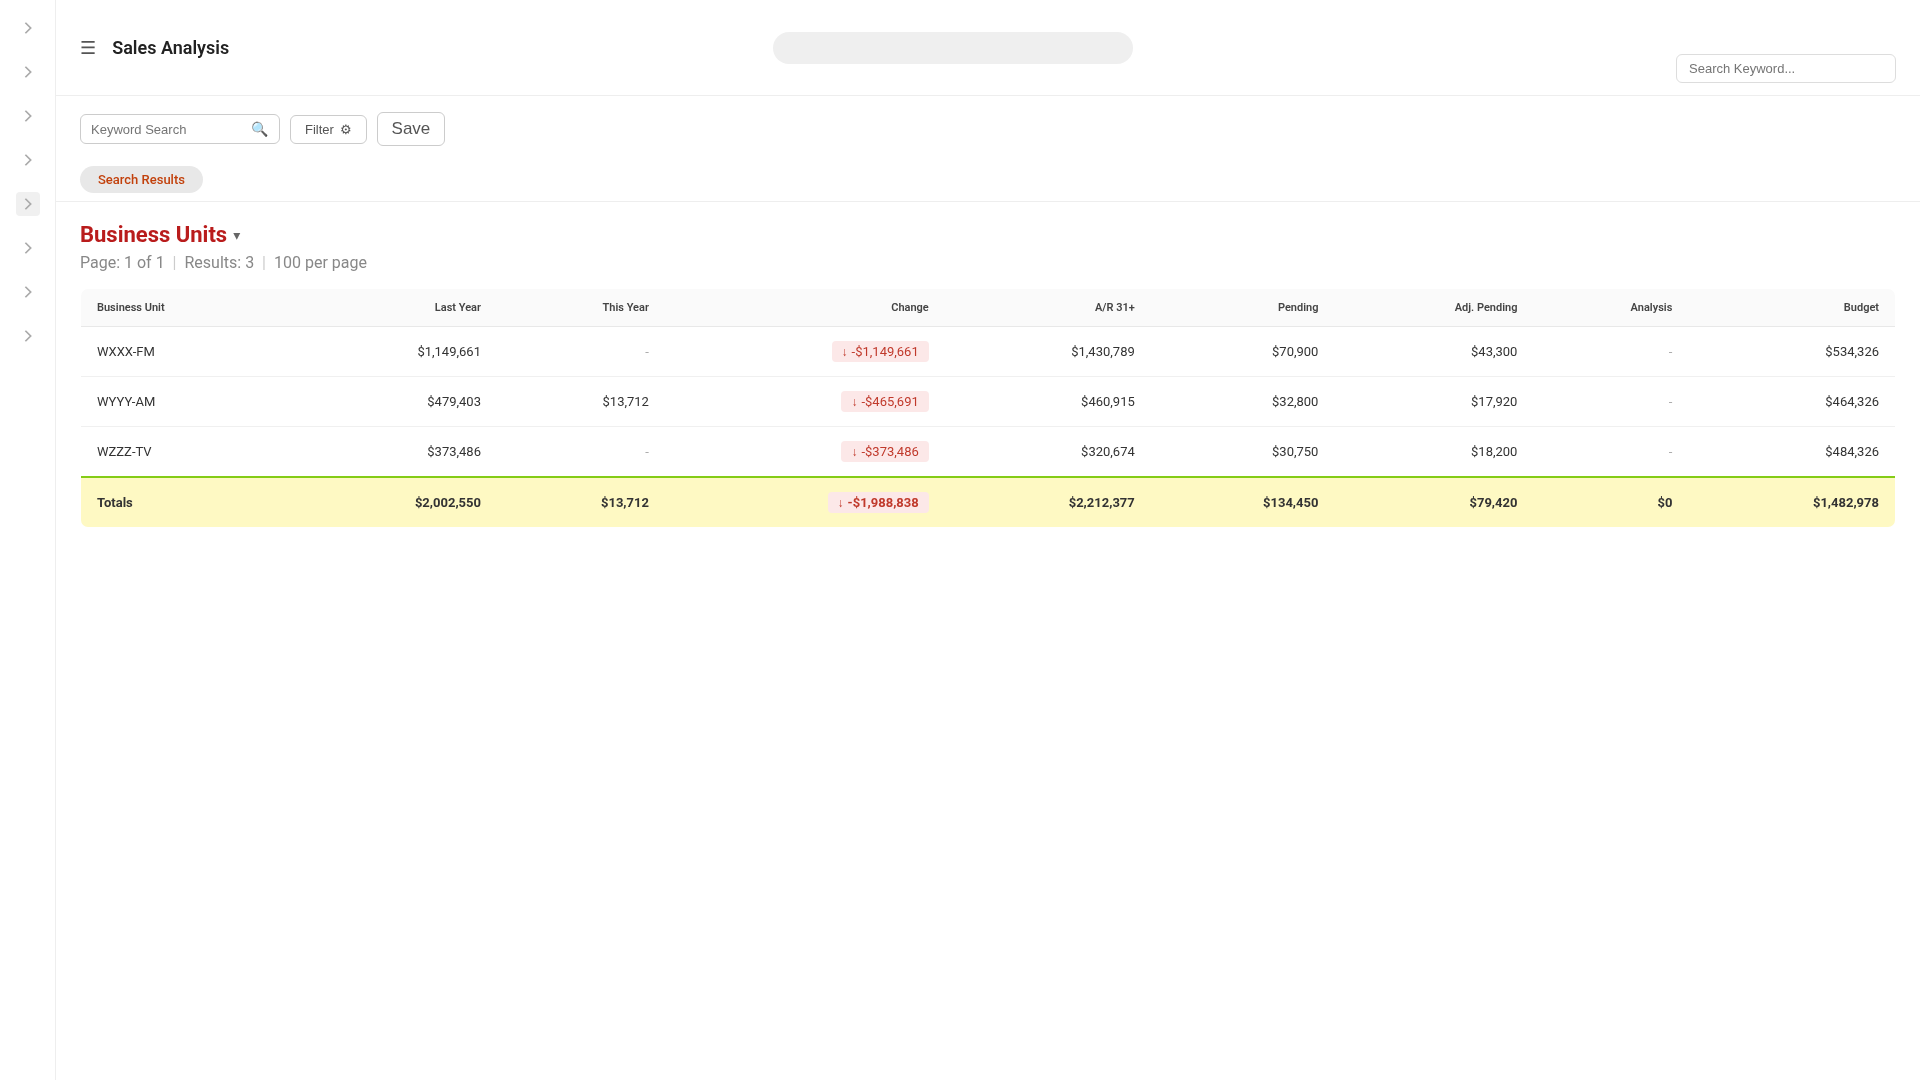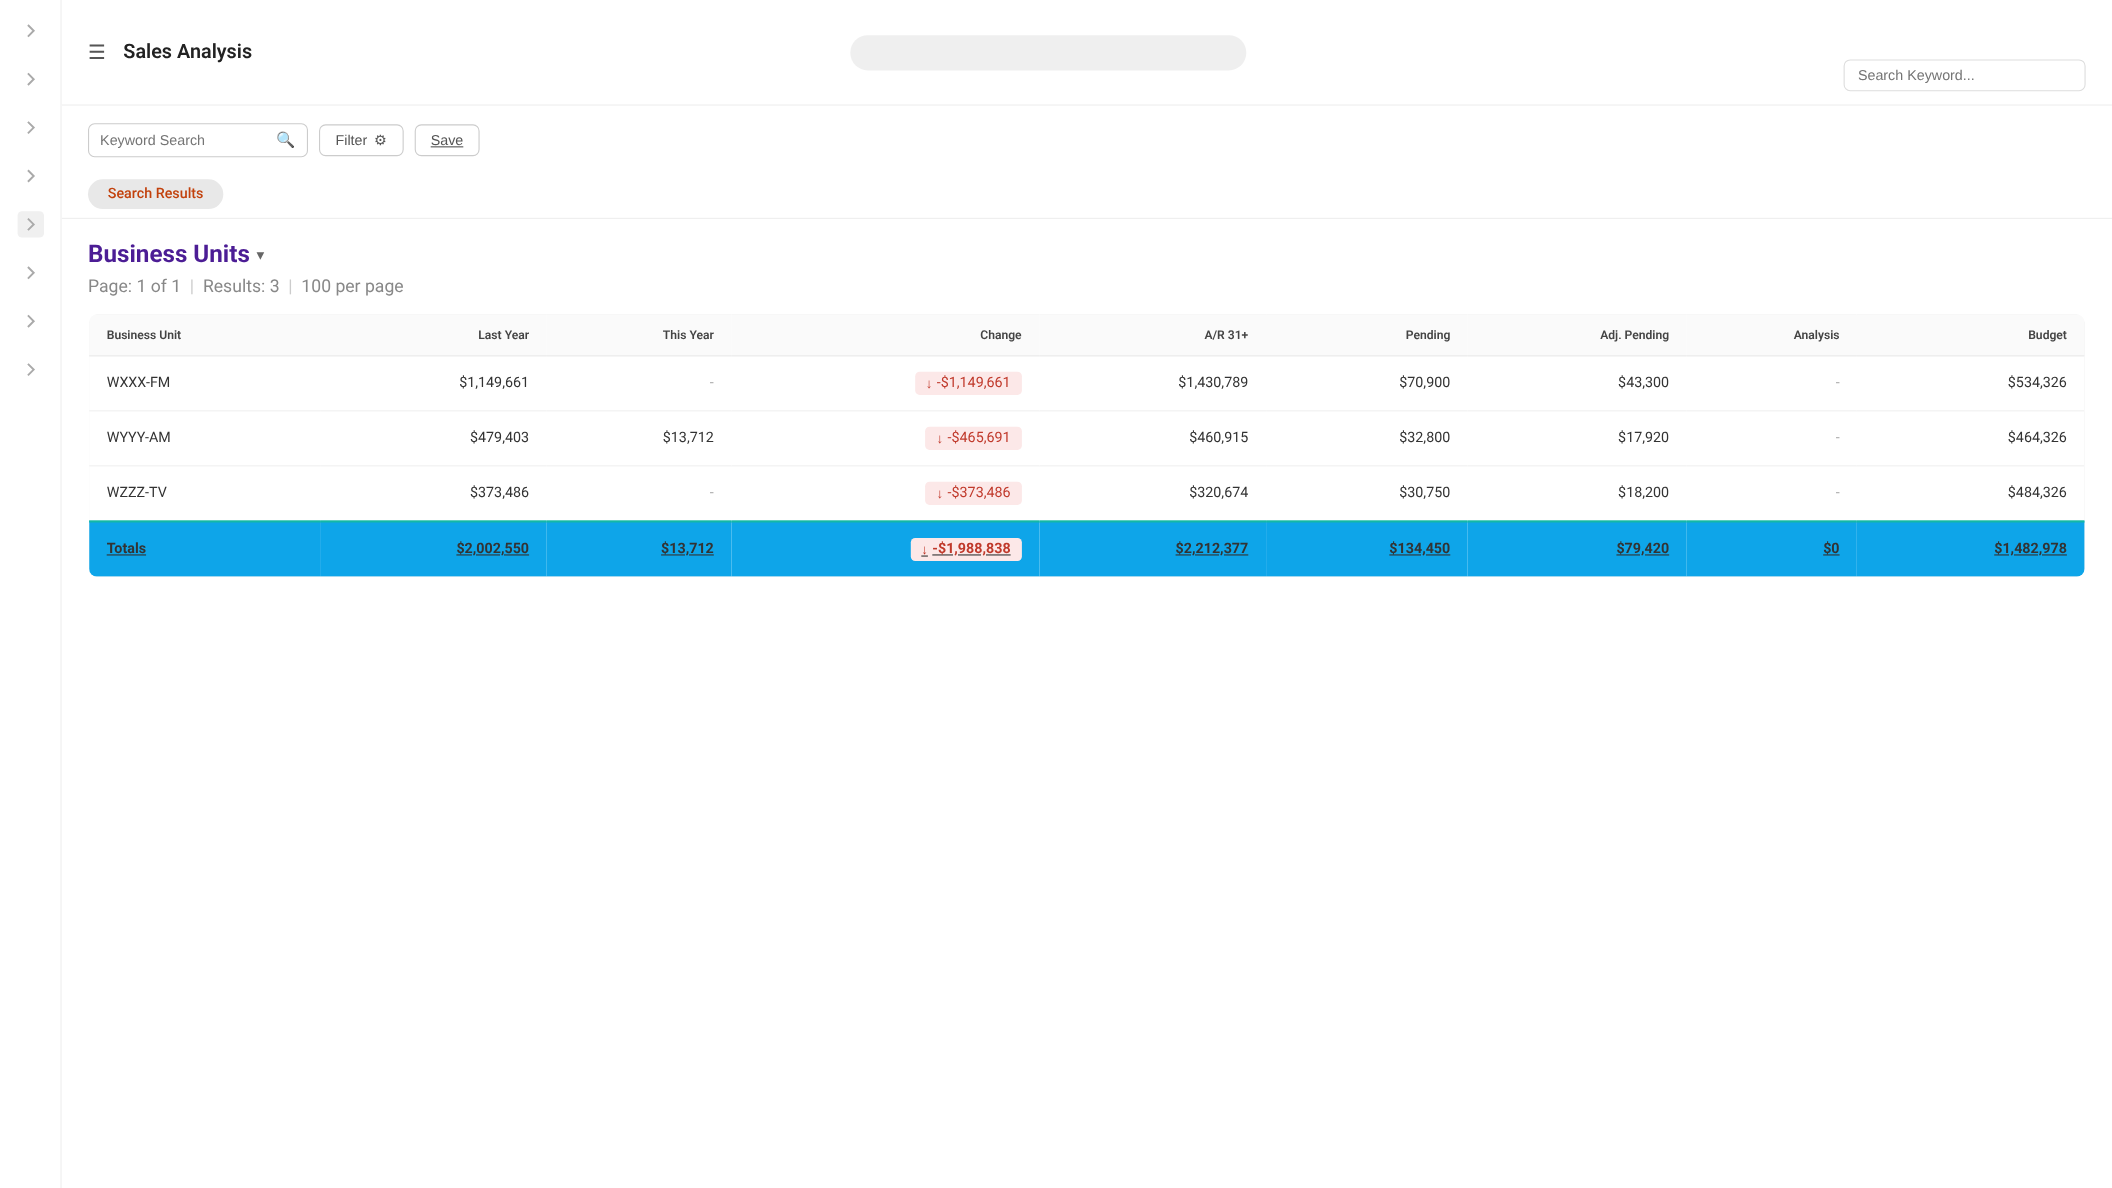--- a/index.html
+++ b/index.html
@@ -23,43 +23,43 @@
     .header-center { flex: 1; display: flex; justify-content: center; }
     .header-blur-bar { width: 360px; height: 32px; background: #e0e0e0; border-radius: 16px; opacity: 0.5; }
     .search-keyword-input { border: 1px solid #ddd; border-radius: 6px; padding: 6px 12px; font-size: 13px; color: #999; width: 220px; outline: none; margin-top: 42px; }
 
     
     .toolbar { display: flex; align-items: center; gap: 10px; padding: 16px 24px 12px 24px; }
     .keyword-search-box { display: flex; align-items: center; border: 1px solid #ccc; border-radius: 6px; padding: 6px 10px; gap: 6px; width: 200px; }
     .keyword-search-box input { border: none; outline: none; font-size: 13px; color: #999; width: 100%; background: transparent; }
     .search-icon-sm { color: #aaa; font-size: 14px; }
     .filter-btn { display: flex; align-items: center; gap: 6px; border: 1px solid #ccc; border-radius: 6px; padding: 6px 14px; font-size: 13px; color: #555; cursor: pointer; background: #fff; }
-    .save-btn { border: 1px solid #ccc; border-radius: 6px; padding: 6px 14px; font-size: 13px; color: #555; cursor: pointer; background: #fff; text-decoration: underline; }
+    .save-btn { border: 1px solid #ccc; border-radius: 6px; padding: 6px 14px; font-size: 17px; color: #555; cursor: pointer; background: #fff; }
 
     
     .tabs { padding: 8px 24px; }
     .tab-active { display: inline-block; background: #e8e8e8; border-radius: 20px; padding: 6px 18px; font-size: 13px; font-weight: 500; color: #c2410c; cursor: pointer; }
 
     
     .content { flex: 1; overflow-y: auto; padding: 20px 24px; }
     .section-header { display: flex; align-items: center; gap: 6px; margin-bottom: 6px; }
-    .section-title { font-size: 22px; font-weight: 700; color: #4c1d95; }
+    .section-title { font-size: 22px; font-weight: 700; color: #b91c1c; }
     .section-title-arrow { color: #666; font-size: 14px; cursor: pointer; }
     .pagination-info { font-size: 16px; color: #888; margin-bottom: 16px; }
     .separator { color: #ccc; margin: 0 4px; }
 
     
     .data-table { width: 100%; border-collapse: collapse; border: 1px solid #e8e8e8; border-radius: 8px; overflow: hidden; }
     .data-table thead tr { background: #fafafa; }
     .data-table th { padding: 12px 16px; text-align: right; font-size: 11px; font-weight: 600; color: #444; border-bottom: 1px solid #e8e8e8; white-space: nowrap; }
     .data-table th:first-child { text-align: left; }
     .data-table td { padding: 14px 16px; text-align: right; font-size: 13px; color: #333; border-bottom: 1px solid #f0f0f0; white-space: nowrap; margin-top: 20px; }
     .data-table td:first-child { text-align: left; }
     .data-table tbody tr:last-child td { border-bottom: none; }
-    .data-table tfoot tr td { font-weight: 700; border-top: 2px solid #14b8a6; border-bottom: none; background: #0ea5e9; text-decoration: underline; }
+    .data-table tfoot tr td { font-weight: 700; border-top: 2px solid #84cc16; border-bottom: none; background: #fef9c3; }
 
     .change-cell { display: flex; align-items: center; justify-content: flex-end; gap: 6px; }
     .change-negative { display: inline-flex; align-items: center; gap: 4px; background: #fce8e8; border-radius: 4px; padding: 3px 10px; color: #c0392b; font-size: 13px; }
     .down-arrow { font-size: 12px; color: #c0392b; }
     .dash { color: #aaa; }
 
     .totals-change { display: inline-flex; align-items: center; gap: 4px; background: #fce8e8; border-radius: 4px; padding: 3px 10px; color: #c0392b; font-size: 13px; }
   </style>
 </head>
 <body>

